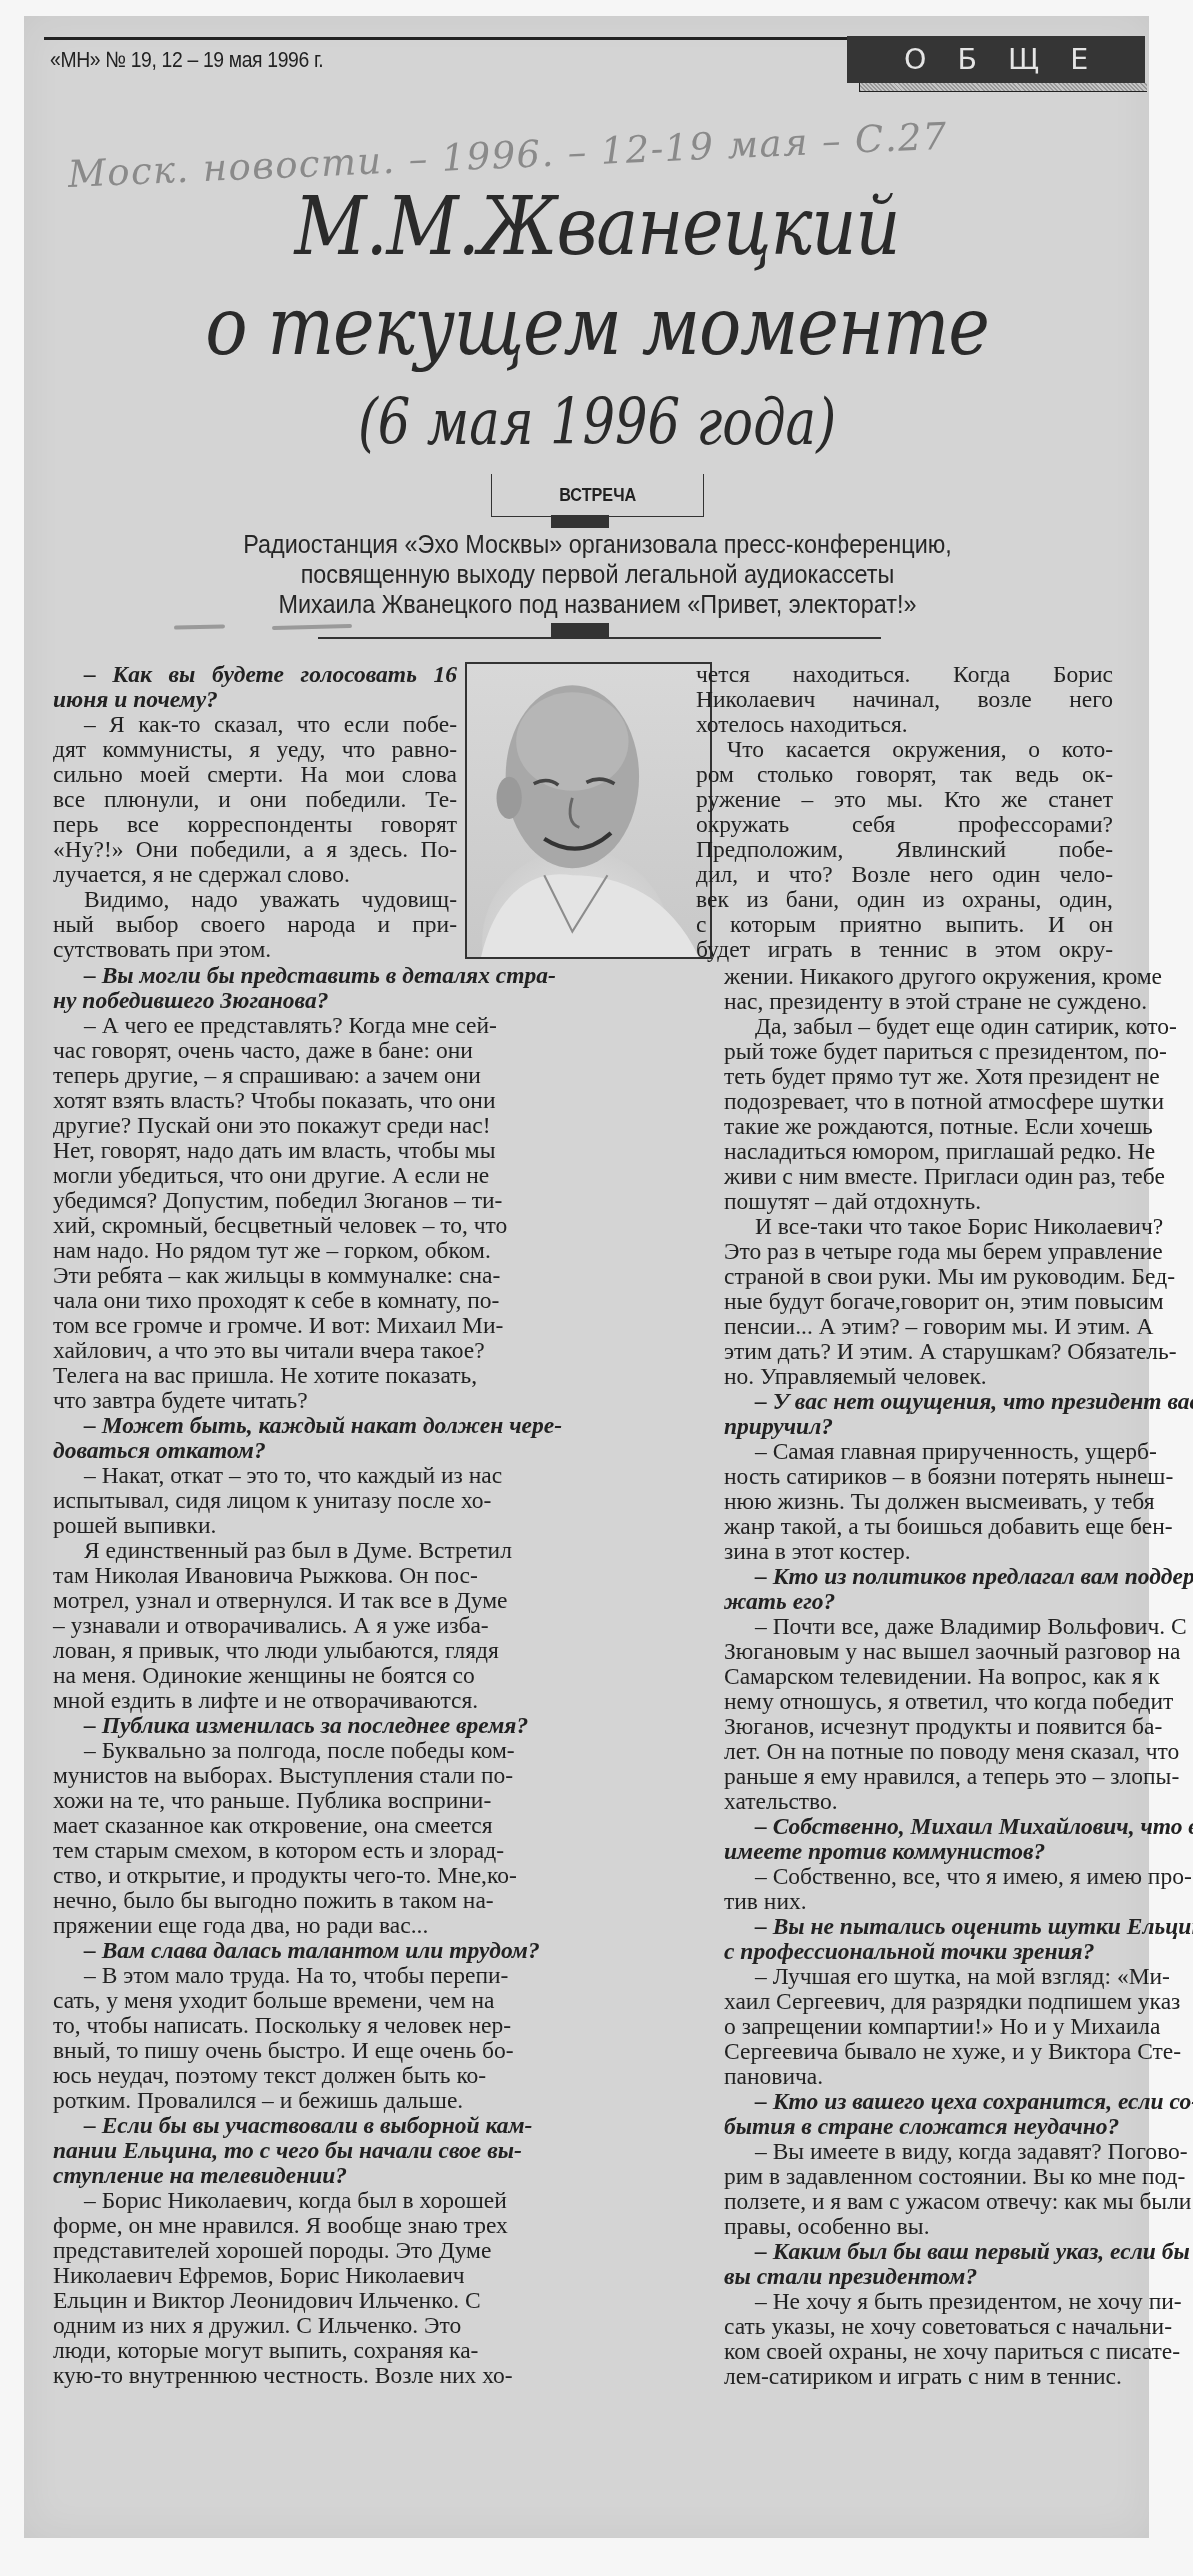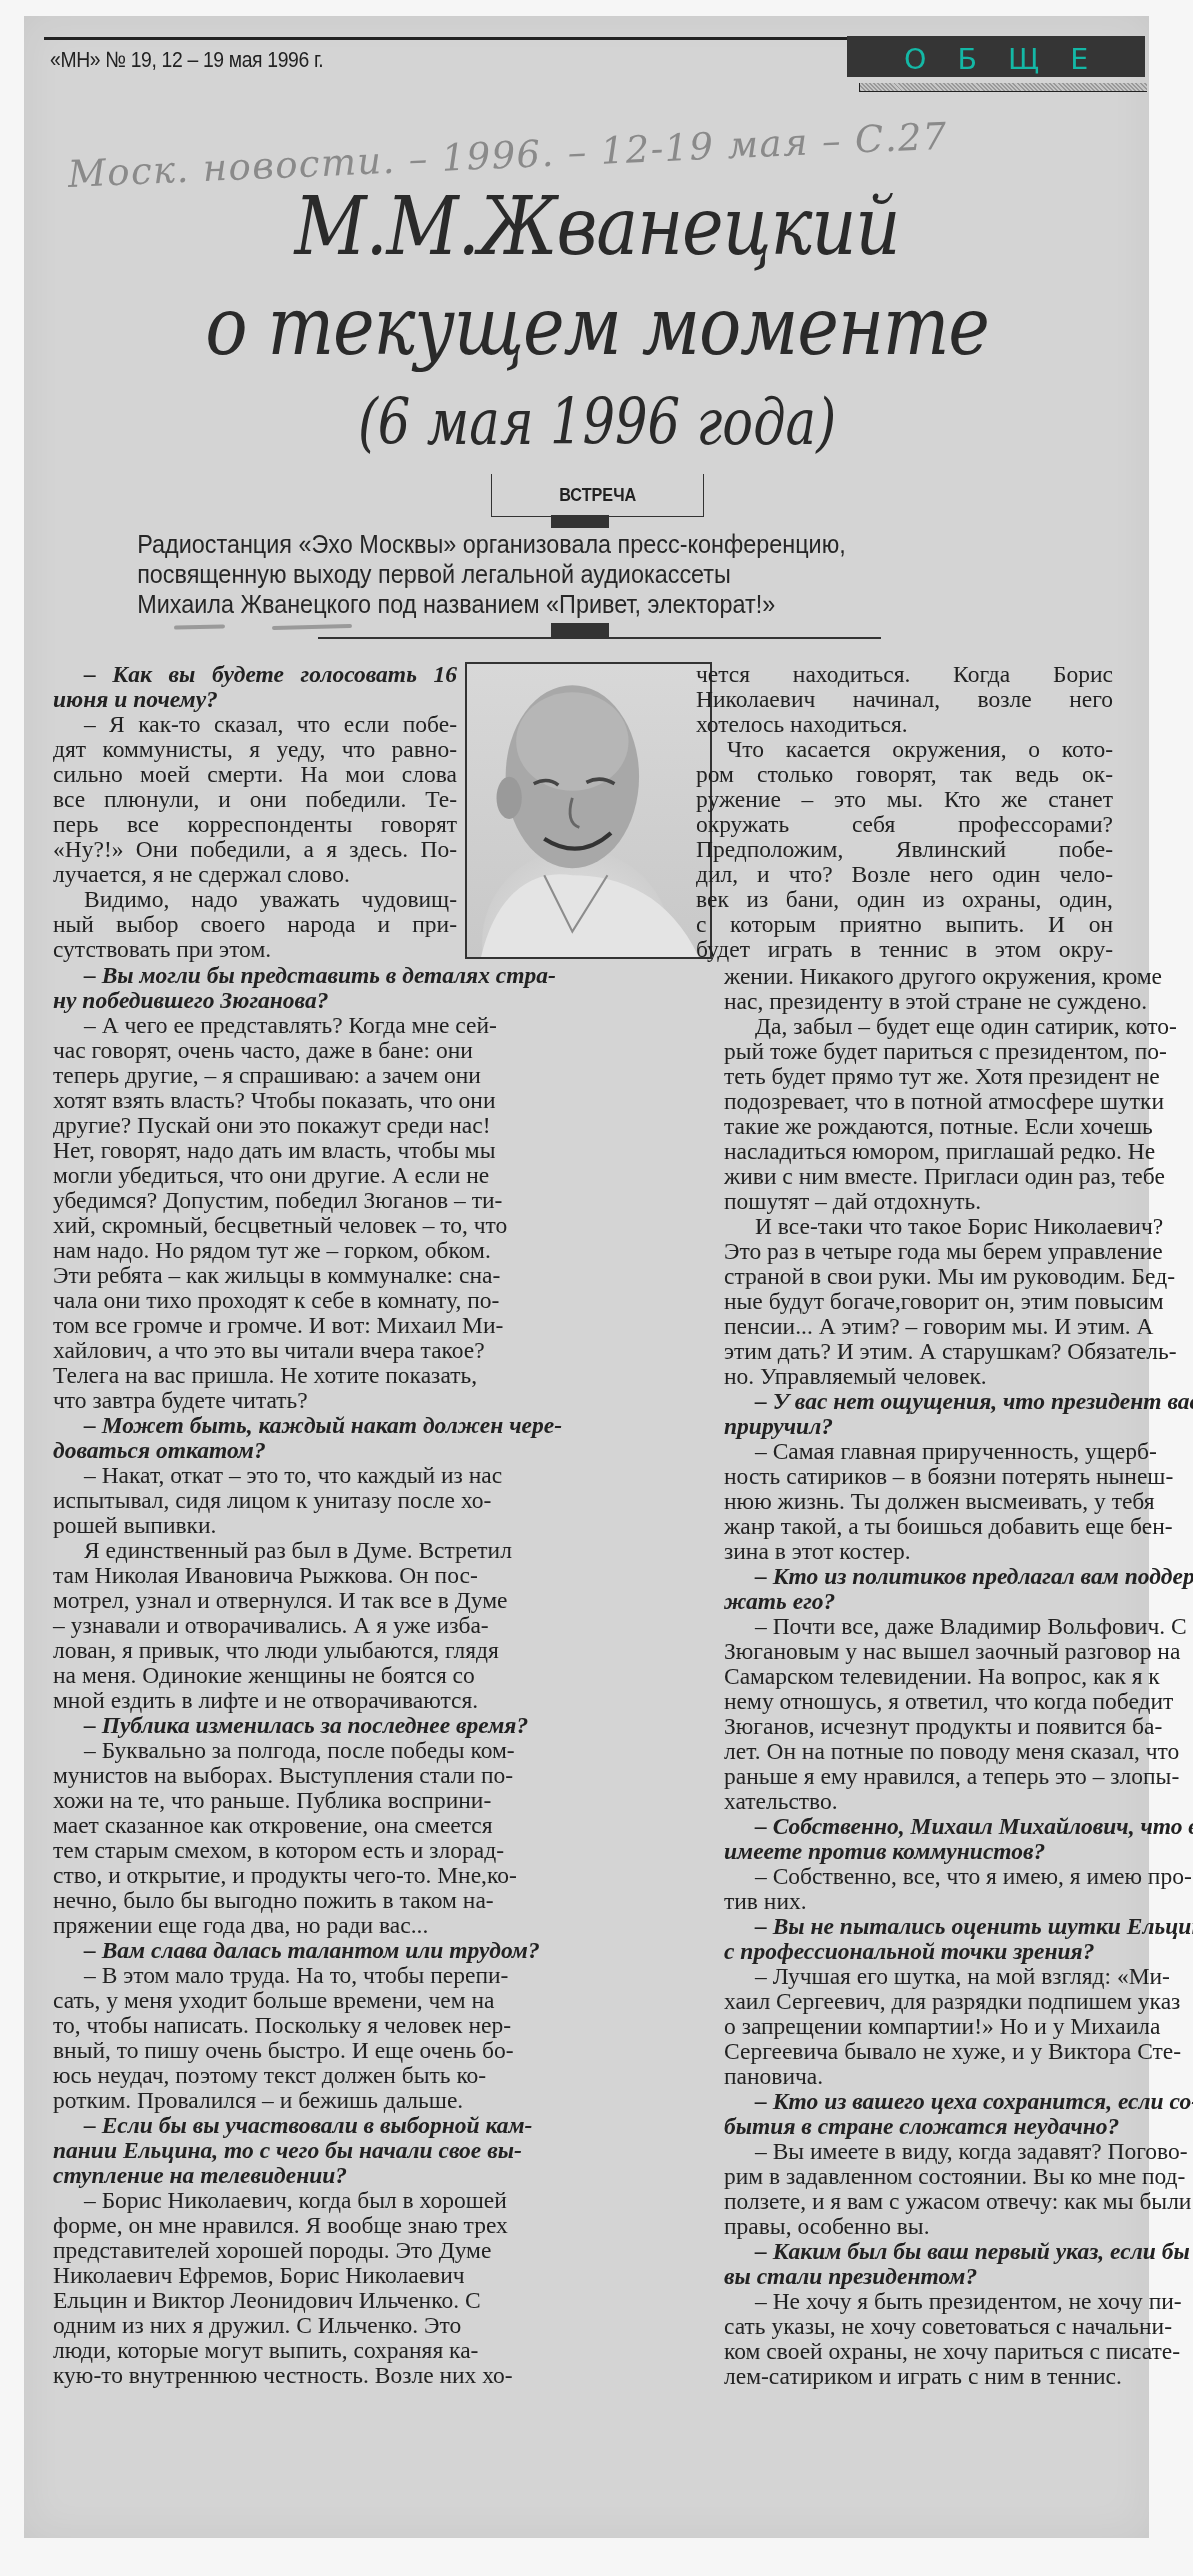--- a/index.html
+++ b/index.html
@@ -1,34 +1,34 @@
 <!DOCTYPE html>
 <html style="font-size:11.4px"><head>
 <meta charset="utf-8">
 <style>
   html,body{margin:0;padding:0;}
   body{width:1194px;height:2576px;background:#f6f6f6;position:relative;overflow:hidden;}
   .paper{position:absolute;left:24px;top:15.7px;width:1125px;height:2522px;background:#d4d4d4;
     box-shadow:inset 0 0 43px rgba(0,0,0,0.06);}
   .topline{position:absolute;left:44px;top:37px;width:806px;height:2.9px;background:#222;}
   .date{position:absolute;left:50px;top:47px;font-family:"Liberation Sans",sans-serif;font-size:22px;color:#222;transform:scaleX(0.88);transform-origin:left;letter-spacing:-0.4px;}
-  .rubric{position:absolute;left:847px;top:36px;width:298px;height:41px;background:#353535;color:#14b8a6;
+  .rubric{position:absolute;left:847px;top:36px;width:298px;height:47px;background:#353535;color:#e5e5e5;
     font-family:"DejaVu Sans",sans-serif;font-size:28.5px;letter-spacing:31px;line-height:47px;padding-left:57px;box-sizing:border-box;overflow:hidden;white-space:nowrap;}
   .rubric-stripe{position:absolute;left:859px;top:83px;width:287px;height:7.8px;
     background:repeating-linear-gradient(45deg,#999 0 1.4px,#c6c6c6 1.4px 2.9px);border-left:1.4px solid #222;border-bottom:1.4px solid #222;}
   .hand{position:absolute;left:68px;top:153px;font-family:"DejaVu Serif",serif;font-style:italic;font-size:37px;color:#8a8a8a;transform:rotate(-2.5deg);transform-origin:left;letter-spacing:1.4px;white-space:nowrap;font-weight:normal;}
   .title{position:absolute;left:0;width:1194px;text-align:center;font-family:"DejaVu Serif",serif;font-style:italic;color:#2a2a2a;white-space:nowrap;}
   .t1{top:180px;font-size:80px;letter-spacing:-1.4px;transform:scaleX(0.88);}
   .t2{top:280px;font-size:80px;letter-spacing:-1.4px;transform:scaleX(0.88);}
   .t3{top:385px;font-size:64px;transform:scaleX(0.80);}
   .kicker{position:absolute;left:491px;top:474px;width:213px;height:43px;border-left:1.4px solid #333;border-right:1.4px solid #333;border-bottom:1.4px solid #333;box-sizing:border-box;
     text-align:center;font-family:"Liberation Sans",sans-serif;font-weight:bold;font-size:18px;line-height:43px;color:#222;transform-origin:center;}
   .kicker span{display:inline-block;transform:scaleX(0.9);}
   .kblock{position:absolute;left:551px;top:515px;width:58px;height:13px;background:#333;}
-  .intro{position:absolute;left:86px;top:529px;width:1023px;font-family:"Liberation Sans",sans-serif;font-size:26px;line-height:30px;color:#262626;}
+  .intro{position:absolute;left:86px;top:529px;width:1023px;text-align:center;font-family:"Liberation Sans",sans-serif;font-size:26px;line-height:30px;color:#262626;}
   .intro div{white-space:nowrap;transform:scaleX(0.90);}
   .ul{position:absolute;height:3.6px;background:#9a9a9a;border-radius:2.1px;transform:rotate(-1.5deg);}
   .bottomline{position:absolute;left:318px;top:637px;width:563px;height:2.1px;background:#333;}
   .bblock{position:absolute;left:551px;top:623px;width:58px;height:14.3px;background:#333;}
   .photo{position:absolute;left:465px;top:662px;width:247px;height:297px;border:2.1px solid #333;box-sizing:border-box;
     background:radial-gradient(ellipse 35% 30% at 42% 40%, #b8b8b8 0%, #9a9a9a 60%, transparent 61%),
       radial-gradient(ellipse 55% 45% at 45% 95%, #e6e6e6 0%, #cfcfcf 70%, transparent 71%),
       linear-gradient(#d8d8d8,#c8c8c8);}
   .photo svg{width:100%;height:100%;}
   .col{position:absolute;font-family:"Liberation Serif",serif;font-size:23.5px;line-height:25px;color:#222;text-align:justify;}

